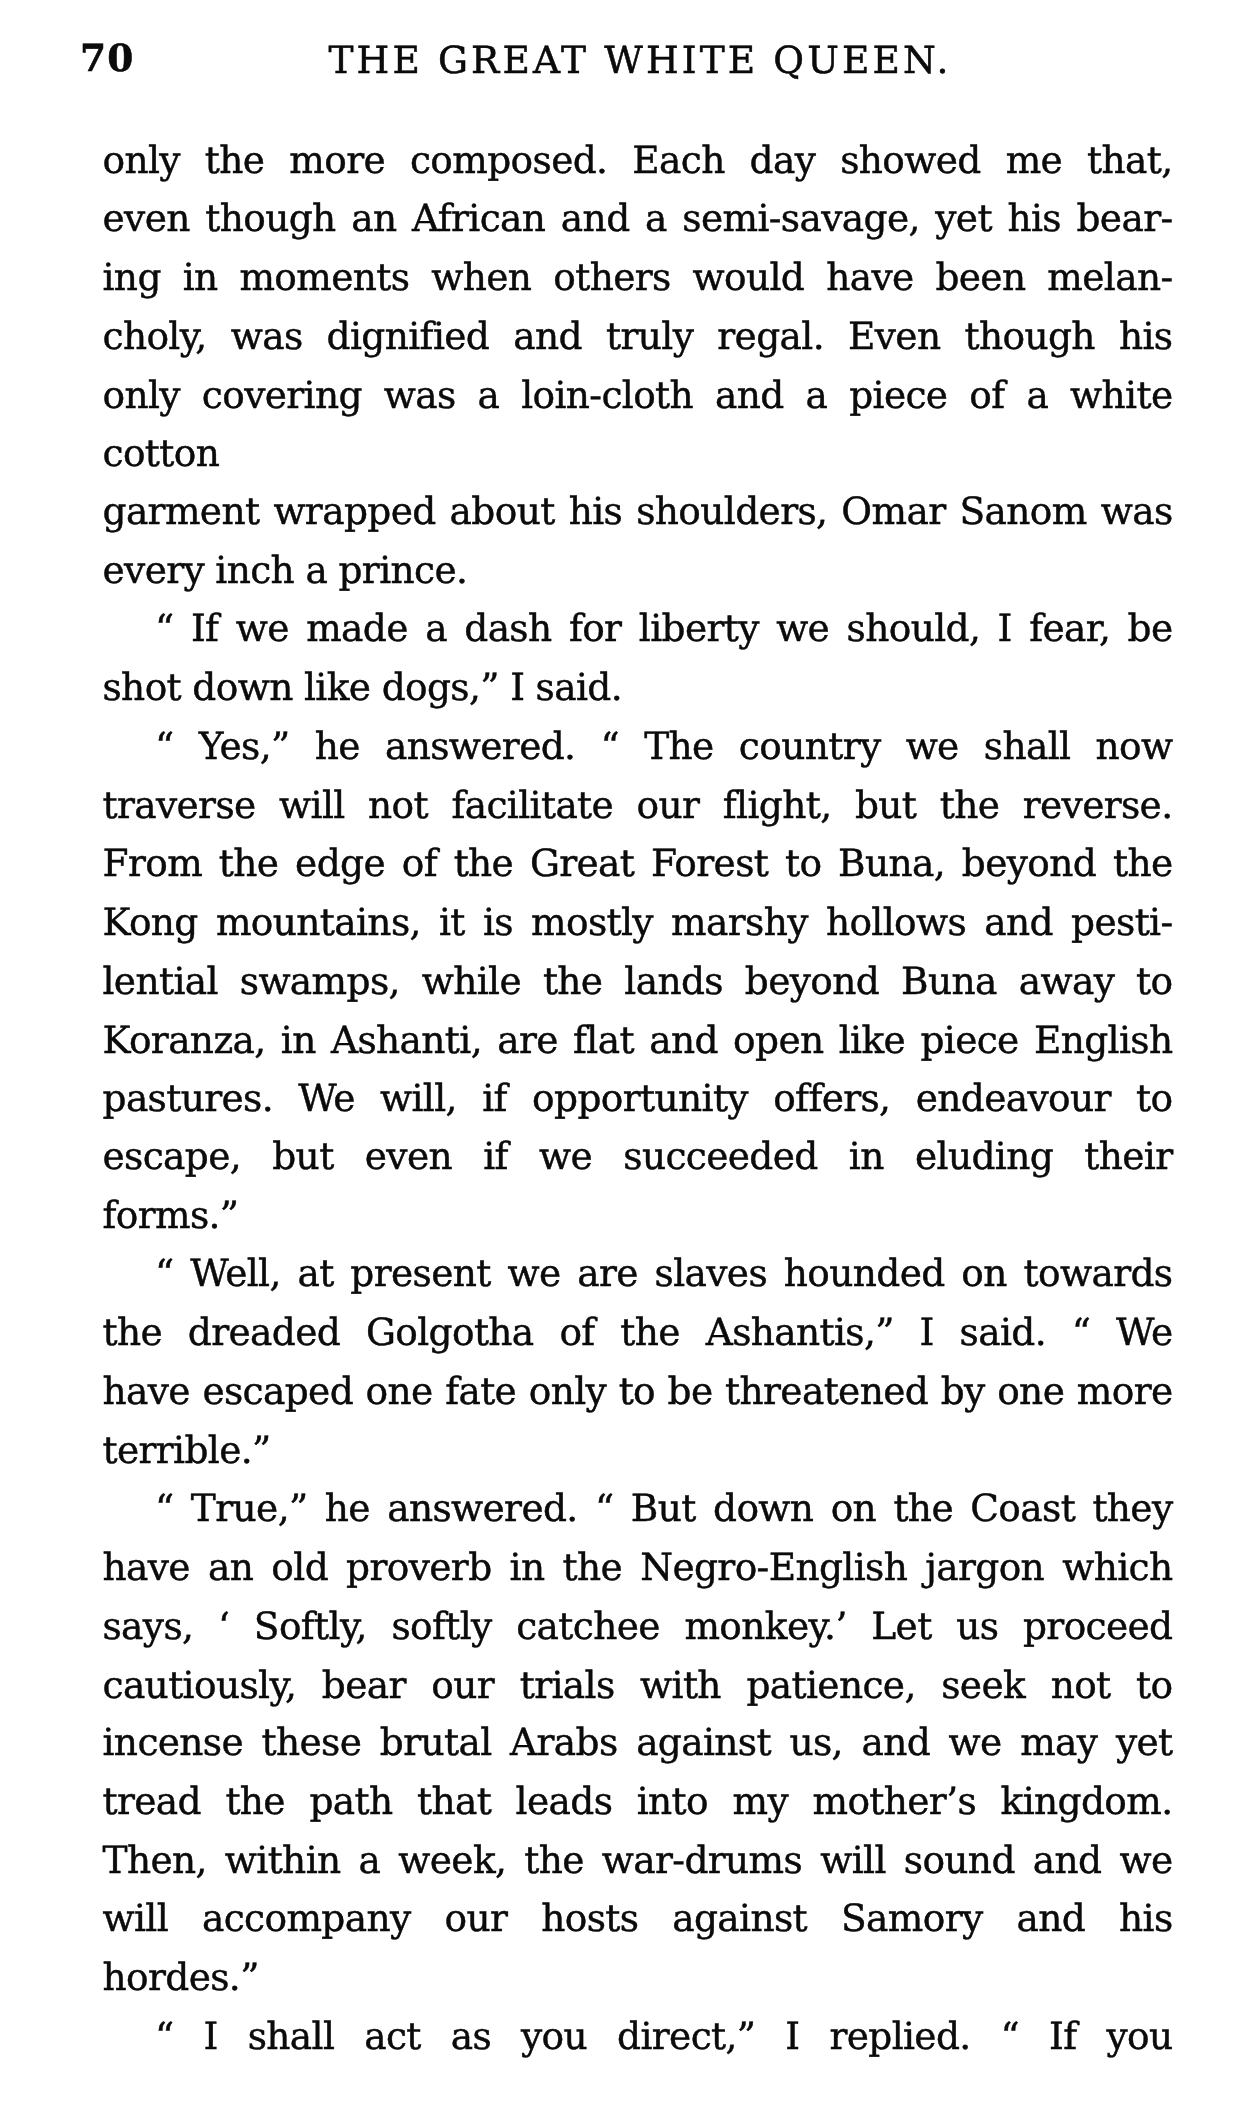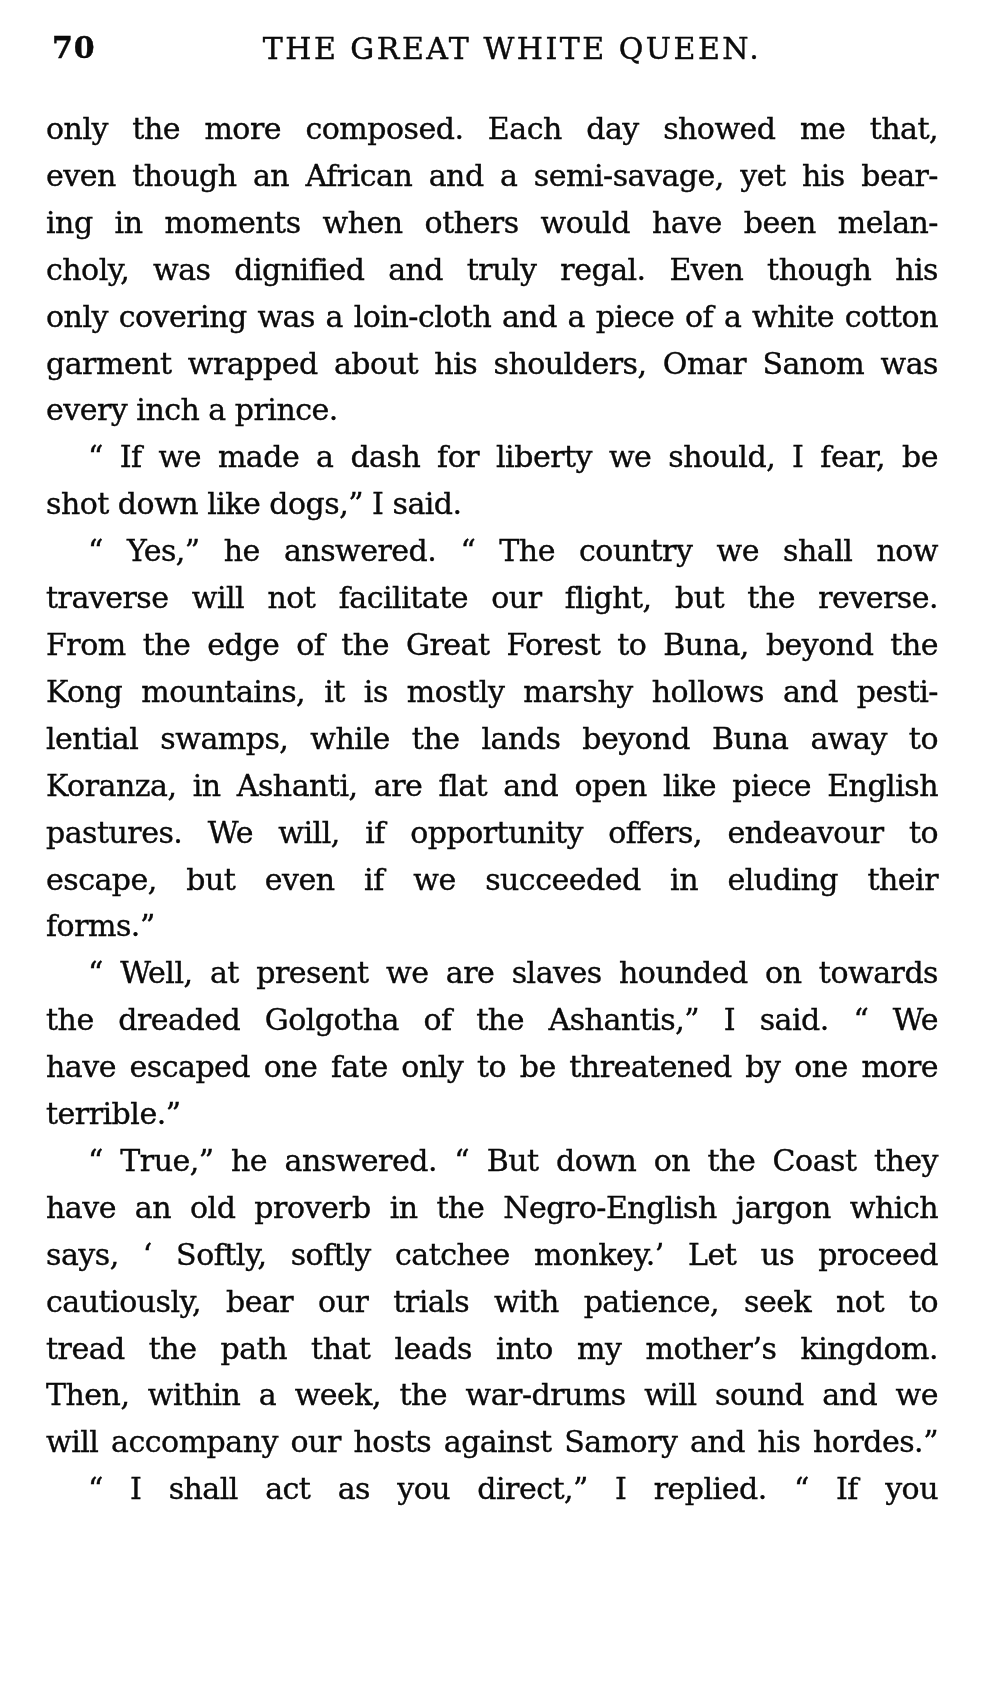--- a/index.html
+++ b/index.html
@@ -15,21 +15,21 @@
   .header {
     position: absolute;
     top: 30px;
     left: 0;
     width: 100%;
     height: 42px;
     -webkit-text-stroke: 0.4px #000;
   }
   .pagenum {
     position: absolute;
-    left: 52px;
+    left: 64px;
     top: 0;
     font-size: 30px;
     font-weight: bold;
     letter-spacing: 1px;
   }
   .title {
     position: absolute;
     left: 512px;
     top: 1px;
     transform: translateX(-50%);
@@ -42,21 +42,21 @@
     position: absolute;
     left: 46px;
     top: 106px;
     width: 892px;
     font-size: 30px;
     line-height: 46.9px;
     letter-spacing: -0.5px;
     -webkit-text-stroke: 0.35px #000;
   }
   .para { margin: 0; }
-  .line { min-height: 46.9px; text-align: left; }
+  .line { min-height: 46.9px; text-align: left; margin-left: 36px; }
   .line.just { text-align: justify; text-align-last: justify; }
   .para.indent .line.first { padding-left: 42px; }
 </style>
 </head>
 <body>
 
 <div class="page">
   <div class="header">
     <span class="pagenum">70</span>
     <span class="title">THE GREAT WHITE QUEEN.</span>
@@ -90,20 +90,21 @@
         <div class="line just first">“ Well, at present we are slaves hounded on towards</div>
         <div class="line just">the dreaded Golgotha of the Ashantis,” I said.  “ We</div>
         <div class="line just">have escaped one fate only to be threatened by one more</div>
         <div class="line">terrible.”</div>
       </div>
       <div class="para indent">
         <div class="line just first">“ True,” he answered.   “ But down on the Coast they</div>
         <div class="line just">have an old proverb in the Negro-English jargon which</div>
         <div class="line just">says, ‘ Softly, softly catchee monkey.’  Let us proceed</div>
         <div class="line just">cautiously, bear our trials with patience, seek not to</div>
+        <div class="line just">incense these brutal Arabs against us, and we may yet</div>
         <div class="line just">tread the path that leads into my mother’s kingdom.</div>
         <div class="line just">Then, within a week, the war-drums will sound and we</div>
         <div class="line just">will accompany our hosts against Samory and his hordes.”</div>
       </div>
       <div class="para indent">
         <div class="line just first">“ I  shall  act  as  you  direct,” I  replied.   “ If  you</div>
       </div>
     </div>
 </div>
 

